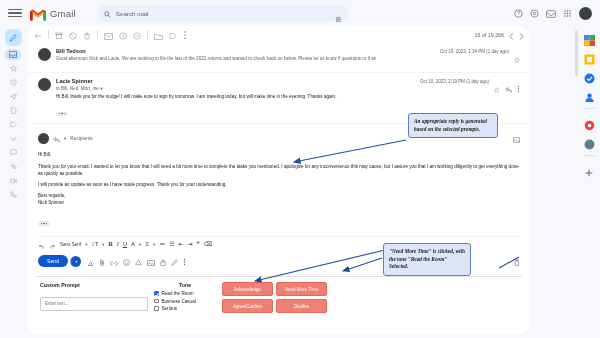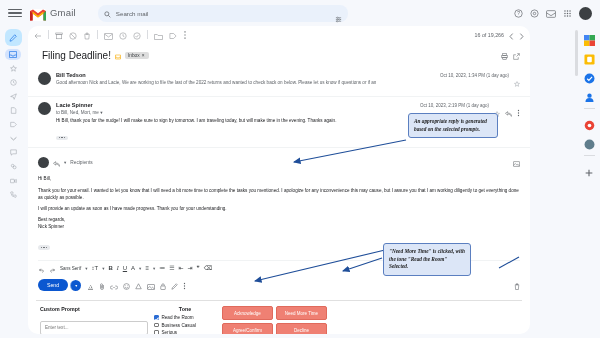--- a/index.html
+++ b/index.html
@@ -11,21 +11,21 @@
   }
   .app { position: relative; width: 600px; height: 338px; background: #f6f8fc; }
 
   
   .topbar {
     position: absolute; top: 0; left: 0; width: 600px; height: 26px;
     background: #f6f8fc; display: flex; align-items: center;
   }
   .hamburger { width: 14px; margin-left: 8px; display: flex; flex-direction: column; gap: 2px; }
   .hamburger i { display: block; height: 1.3px; background: #5f6368; border-radius: 1px; }
-  .gmail-logo { display: flex; gap: 4px; margin-left: 8px; }
+  .gmail-logo { display: flex; align-items: center; gap: 4px; margin-left: 8px; }
   .m-icon { width: 16px; height: 12px; position: relative; }
   .gmail-word { font-size: 9.5px; color: #5f6368; letter-spacing: .2px; }
 
   .searchbar {
     margin-left: 22px; width: 250px; height: 17px; background: #eaf1fb;
     border-radius: 8px; display: flex; align-items: center; padding: 0 6px;
     position: relative;
   }
   .searchbar .sq { flex: 0 0 auto; }
   .search-ph { font-size: 6.2px; color: #5f6368; margin-left: 5px; }
@@ -382,46 +382,20 @@
             </svg>
         </span>
         <span>
           <svg width="5" height="7" viewBox="0 0 8 12">
               <path d="M2 1 L6.5 6 L2 11" fill="none" stroke="#5f6368" stroke-width="1.3"></path>
             </svg>
         </span>
       </div>
     </div>
 
-    <div class="subject-row">
-      <span class="subject">Filing Deadline!</span>
-      <span>
-        <svg width="6" height="6" viewBox="0 0 12 12">
-            <path d="M1 2 h10 v8 h-10 z M1 6.5 h3 l0.8 1.4 h2.4 l0.8 -1.4 h3" fill="none" stroke="#f9ab00" stroke-width="1.2"></path>
-          </svg>
-      </span>
-      <span class="label-chip">
-        <span>Inbox</span>
-        <span>×</span>
-      </span>
-      <span class="subject-actions">
-        <span>
-          <svg width="7" height="7" viewBox="0 0 16 16">
-              <rect x="4" y="1.5" width="8" height="4" fill="none" stroke="#5f6368" stroke-width="1.2"></rect>
-              <rect x="1.8" y="5.5" width="12.4" height="5.5" fill="none" stroke="#5f6368" stroke-width="1.2"></rect>
-              <rect x="4" y="10" width="8" height="4.5" fill="none" stroke="#5f6368" stroke-width="1.2"></rect>
-            </svg>
-        </span>
-        <span>
-          <svg width="7" height="7" viewBox="0 0 16 16">
-              <path d="M9.5 1.5 H14.5 V6.5 M14.5 1.5 L8 8 M12 9.5 V14.5 H1.5 V4 H6.5" fill="none" stroke="#5f6368" stroke-width="1.2"></path>
-            </svg>
-        </span>
-      </span>
-    </div>
 
     <div class="msg">
       <span class="av"></span>
       <div class="msg-body">
         <div class="sender">Bill Tedson</div>
         <div class="snippet">Good afternoon Nick and Lacie, We are working to file the last of the 2022 returns and wanted to check back on below. Please let us know if questions or if an</div>
       </div>
       <div class="msg-meta">
         <span class="timestamp">Oct 10, 2023, 1:34 PM (1 day ago)</span>
         <span>

